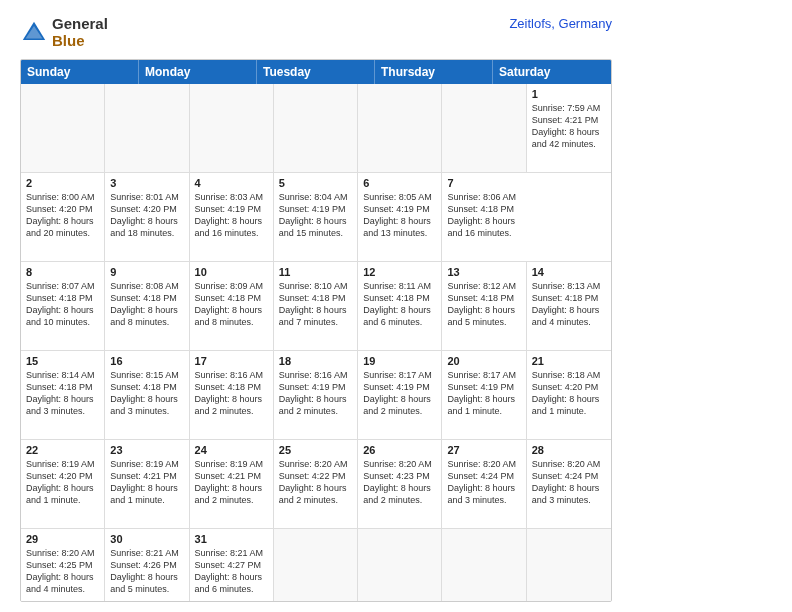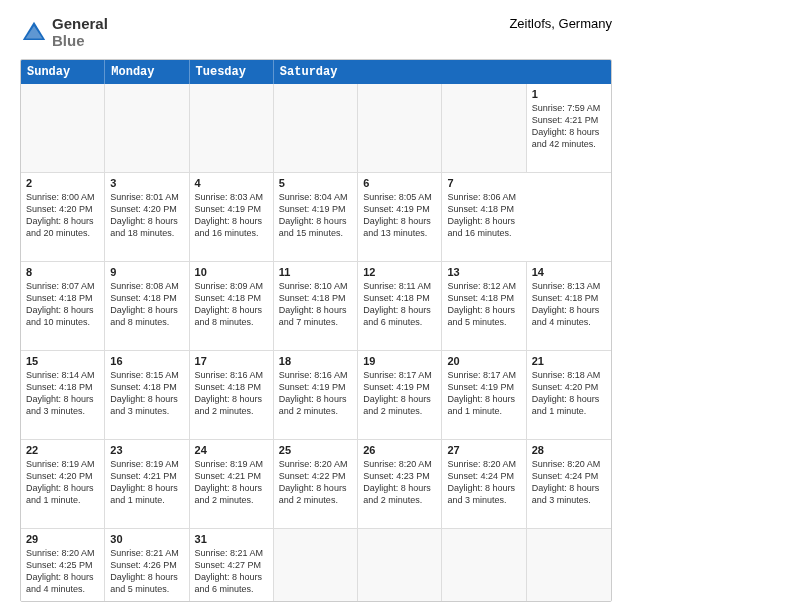--- a/index.html
+++ b/index.html
@@ -27,49 +27,48 @@
       display: flex;
       align-items: center;
       gap: 4px;
     }
     .logo-text {
       font-size: 15px;
       font-weight: bold;
       line-height: 1.1;
     }
     .logo-text .general { color: #333; }
-    .logo-text .blue { color: #737373; }
+    .logo-text .blue { color: #a16207; }
     .logo-icon {
       width: 28px;
       height: 28px;
     }
     .title-block {
       text-align: right;
     }
     .month-title {
       font-size: 32px;
       font-weight: bold;
       color: #222;
       line-height: 1.1;
     }
     .subtitle {
       font-size: 13px;
-      color: #000000;
+      color: #1d4ed8;
     }
     .calendar {
       flex: 1;
       border: 1px solid #ccc;
       border-radius: 2px;
       overflow: hidden;
     }
     .cal-header {
       display: grid;
-      grid-template-columns: repeat(7, 1fr);
+      grid-template-columns: repeat(5, 1fr);
       background: #1a6bbf;
-      font-family: Liberation Mono, monospace;
     }
     .cal-header-cell {
       color: #fff;
       font-size: 12px;
       font-weight: bold;
       padding: 5px 6px;
       text-align: left;
       border-right: 1px solid rgba(255,255,255,0.3);
     }
     .cal-header-cell:last-child { border-right: none; }
@@ -127,20 +126,21 @@
     <div class="title-block">
       <div class="subtitle">Zeitlofs, Germany</div>
     </div>
   </div>
 
   <div class="calendar">
     <div class="cal-header">
     <div class="cal-header-cell">Sunday</div>
         <div class="cal-header-cell">Monday</div>
         <div class="cal-header-cell">Tuesday</div>
+        <div class="cal-header-cell">Thursday</div>
         <div class="cal-header-cell">Saturday</div>
       </div>
     <div class="cal-body">
     <div class="cal-row">
           <div class="cal-cell empty"></div>
           <div class="cal-cell empty"></div>
           <div class="cal-cell empty"></div>
           <div class="cal-cell empty"></div>
           <div class="cal-cell empty"></div>
           <div class="cal-cell empty"></div>

